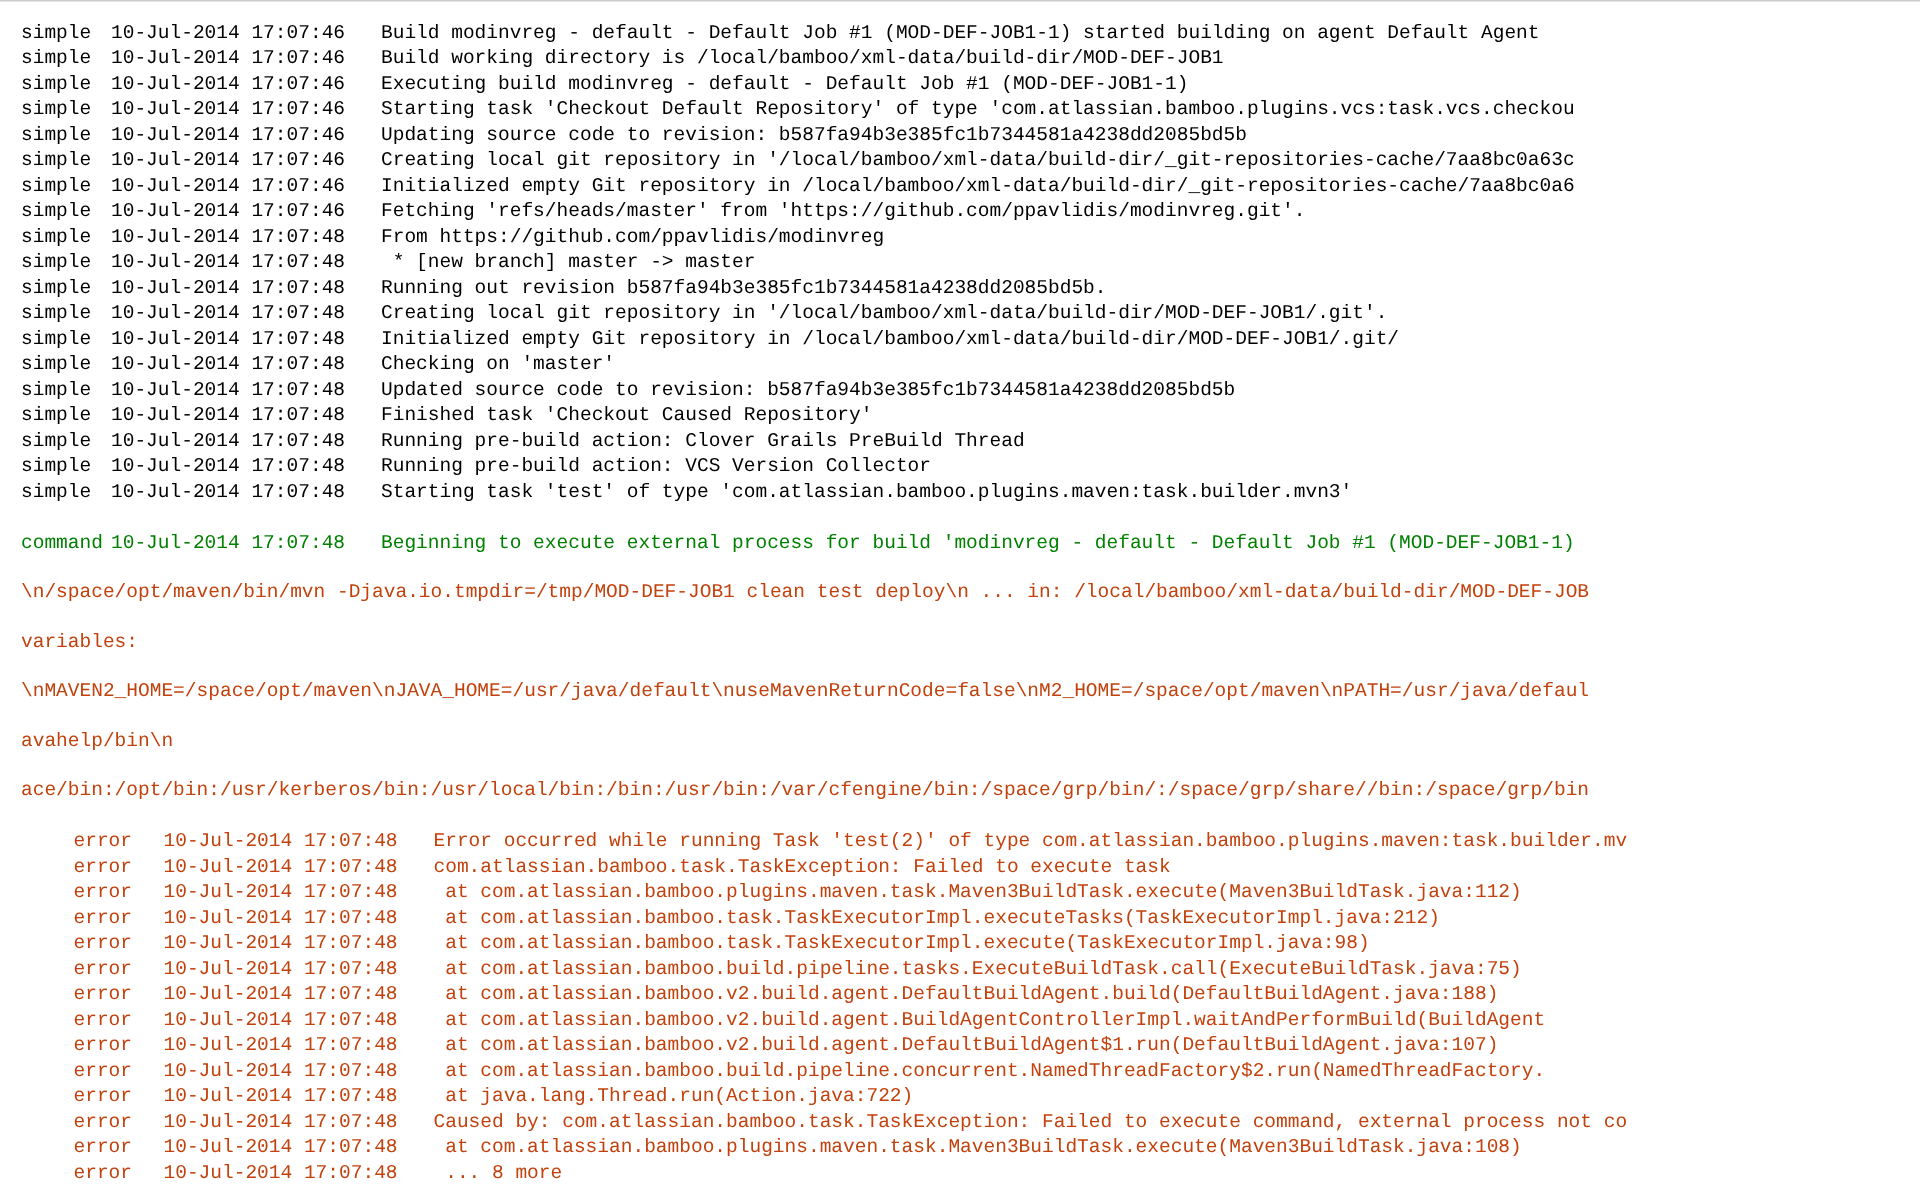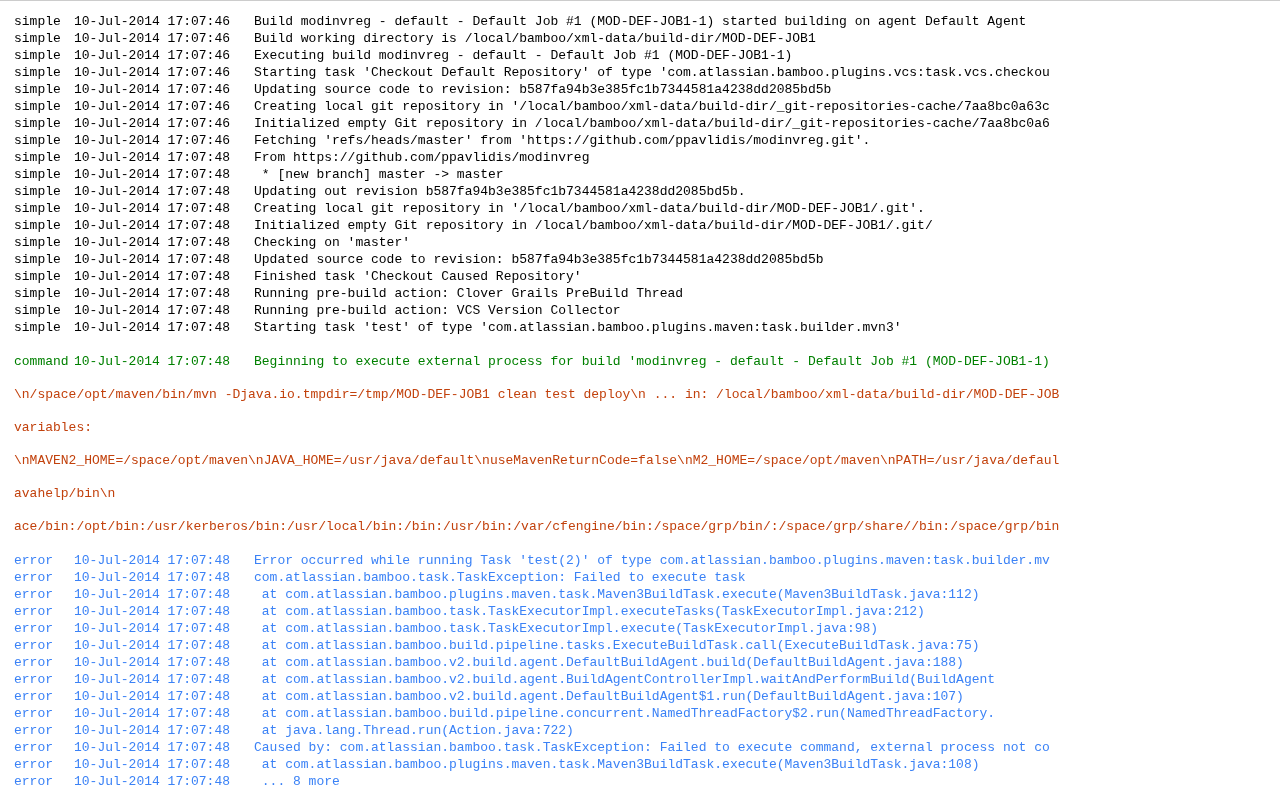--- a/index.html
+++ b/index.html
@@ -17,21 +17,21 @@
     padding: 12px 8px 8px 14px;
     border-top: 1px solid #cccccc;
     white-space: nowrap;
     color: #000000;
   }
   .log-line {
     display: block;
   }
   .level-simple  { color: #000000; }
   .level-command { color: #008000; }   
-  .level-error   { color: #3b82f6; }   
+  .level-error   { color: #c2410c; margin-left: 35px; }   
   .col-level { display: inline-block; width: 60px; }
   .col-ts    { display: inline-block; width: 180px; }
   .col-msg   { }
   .cont-line { display: block; }
   .cont-line.level-command { color: #c2410c; margin-top: 16px; }
   
   .spacer { display:block; height:17px; }
 </style>
 </head>
 <body>
@@ -40,21 +40,21 @@
     <span class="log-line level-simple"><span class="col-level">simple</span><span class="col-ts">10-Jul-2014 17:07:46</span><span class="col-msg">Build modinvreg - default - Default Job #1 (MOD-DEF-JOB1-1) started building on agent Default Agent</span></span>
     <span class="log-line level-simple"><span class="col-level">simple</span><span class="col-ts">10-Jul-2014 17:07:46</span><span class="col-msg">Build working directory is /local/bamboo/xml-data/build-dir/MOD-DEF-JOB1</span></span>
     <span class="log-line level-simple"><span class="col-level">simple</span><span class="col-ts">10-Jul-2014 17:07:46</span><span class="col-msg">Executing build modinvreg - default - Default Job #1 (MOD-DEF-JOB1-1)</span></span>
     <span class="log-line level-simple"><span class="col-level">simple</span><span class="col-ts">10-Jul-2014 17:07:46</span><span class="col-msg">Starting task 'Checkout Default Repository' of type 'com.atlassian.bamboo.plugins.vcs:task.vcs.checkou</span></span>
     <span class="log-line level-simple"><span class="col-level">simple</span><span class="col-ts">10-Jul-2014 17:07:46</span><span class="col-msg">Updating source code to revision: b587fa94b3e385fc1b7344581a4238dd2085bd5b</span></span>
     <span class="log-line level-simple"><span class="col-level">simple</span><span class="col-ts">10-Jul-2014 17:07:46</span><span class="col-msg">Creating local git repository in '/local/bamboo/xml-data/build-dir/_git-repositories-cache/7aa8bc0a63c</span></span>
     <span class="log-line level-simple"><span class="col-level">simple</span><span class="col-ts">10-Jul-2014 17:07:46</span><span class="col-msg">Initialized empty Git repository in /local/bamboo/xml-data/build-dir/_git-repositories-cache/7aa8bc0a6</span></span>
     <span class="log-line level-simple"><span class="col-level">simple</span><span class="col-ts">10-Jul-2014 17:07:46</span><span class="col-msg">Fetching 'refs/heads/master' from 'https://github.com/ppavlidis/modinvreg.git'.</span></span>
     <span class="log-line level-simple"><span class="col-level">simple</span><span class="col-ts">10-Jul-2014 17:07:48</span><span class="col-msg">From https://github.com/ppavlidis/modinvreg</span></span>
     <span class="log-line level-simple"><span class="col-level">simple</span><span class="col-ts">10-Jul-2014 17:07:48</span><span class="col-msg"> * [new branch]      master     -&gt; master</span></span>
-    <span class="log-line level-simple"><span class="col-level">simple</span><span class="col-ts">10-Jul-2014 17:07:48</span><span class="col-msg">Updating out revision b587fa94b3e385fc1b7344581a4238dd2085bd5b.</span></span>
+    <span class="log-line level-simple"><span class="col-level">simple</span><span class="col-ts">10-Jul-2014 17:07:48</span><span class="col-msg">Running out revision b587fa94b3e385fc1b7344581a4238dd2085bd5b.</span></span>
     <span class="log-line level-simple"><span class="col-level">simple</span><span class="col-ts">10-Jul-2014 17:07:48</span><span class="col-msg">Creating local git repository in '/local/bamboo/xml-data/build-dir/MOD-DEF-JOB1/.git'.</span></span>
     <span class="log-line level-simple"><span class="col-level">simple</span><span class="col-ts">10-Jul-2014 17:07:48</span><span class="col-msg">Initialized empty Git repository in /local/bamboo/xml-data/build-dir/MOD-DEF-JOB1/.git/</span></span>
     <span class="log-line level-simple"><span class="col-level">simple</span><span class="col-ts">10-Jul-2014 17:07:48</span><span class="col-msg">Checking on 'master'</span></span>
     <span class="log-line level-simple"><span class="col-level">simple</span><span class="col-ts">10-Jul-2014 17:07:48</span><span class="col-msg">Updated source code to revision: b587fa94b3e385fc1b7344581a4238dd2085bd5b</span></span>
     <span class="log-line level-simple"><span class="col-level">simple</span><span class="col-ts">10-Jul-2014 17:07:48</span><span class="col-msg">Finished task 'Checkout Caused Repository'</span></span>
     <span class="log-line level-simple"><span class="col-level">simple</span><span class="col-ts">10-Jul-2014 17:07:48</span><span class="col-msg">Running pre-build action: Clover Grails PreBuild Thread</span></span>
     <span class="log-line level-simple"><span class="col-level">simple</span><span class="col-ts">10-Jul-2014 17:07:48</span><span class="col-msg">Running pre-build action: VCS Version Collector</span></span>
     <span class="log-line level-simple"><span class="col-level">simple</span><span class="col-ts">10-Jul-2014 17:07:48</span><span class="col-msg">Starting task 'test' of type 'com.atlassian.bamboo.plugins.maven:task.builder.mvn3'</span></span>
     <span class="spacer"></span>
     <span class="log-line level-command"><span class="col-level">command</span><span class="col-ts">10-Jul-2014 17:07:48</span><span class="col-msg">Beginning to execute external process for build 'modinvreg - default - Default Job #1 (MOD-DEF-JOB1-1)</span></span>

